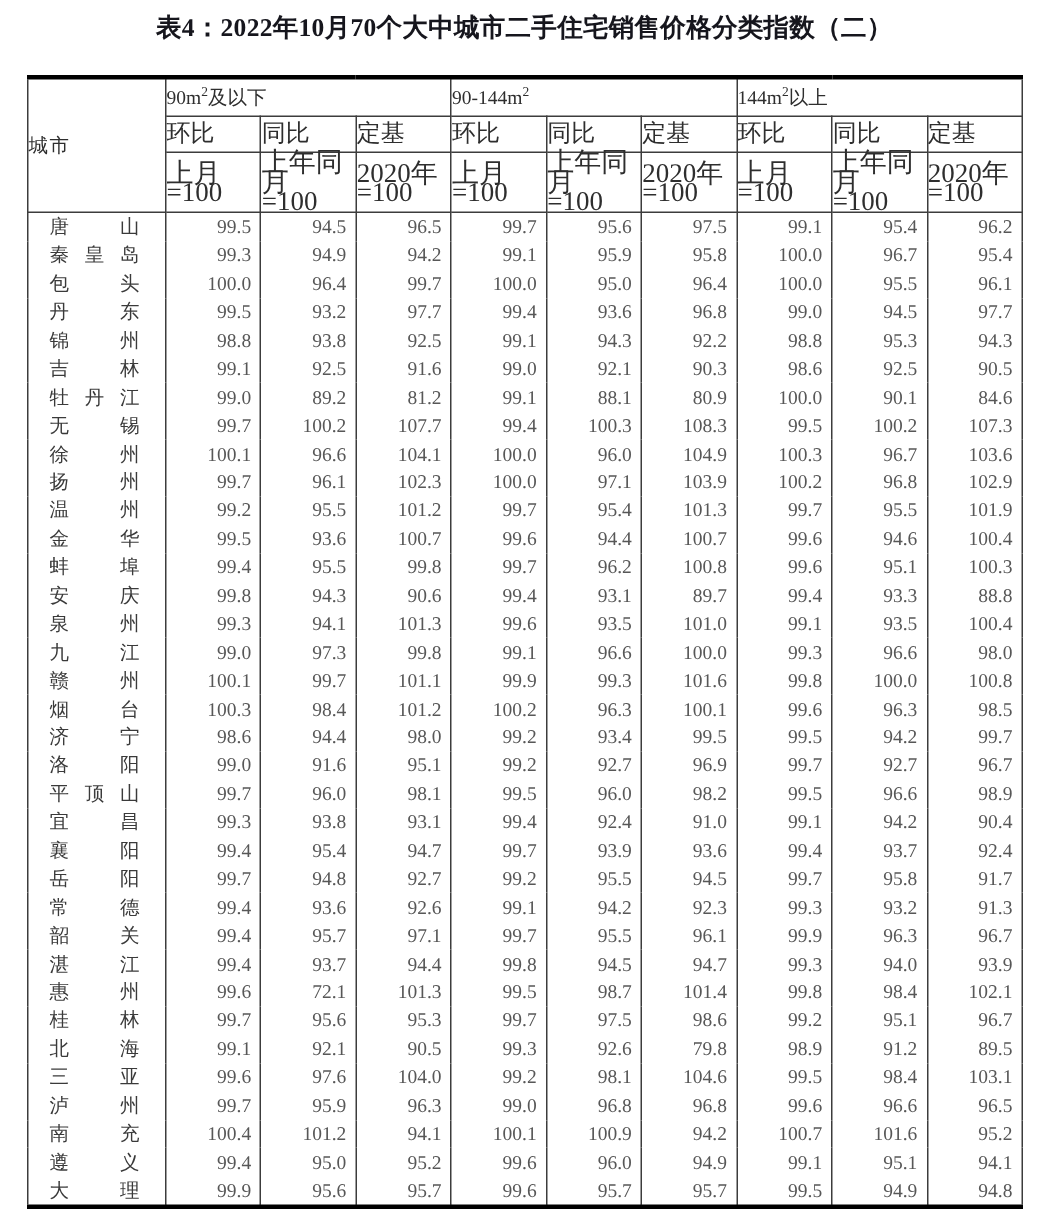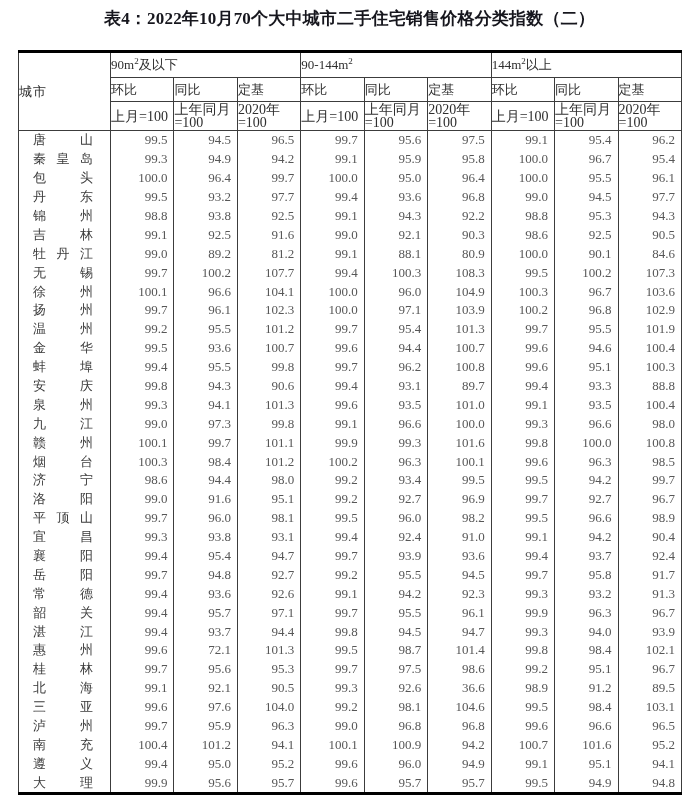--- a/index.html
+++ b/index.html
@@ -31,22 +31,22 @@
   col.c-val  { width:63.44px; }
   thead th {
     border:1px solid var(--border,#3c3c3c);
     font-weight:normal;
     color:var(--header_text,#2e2e2e);
     padding:0;
     text-align:left;
     vertical-align:middle;
   }
   tr.h1 th { height:24px; font-size:13px; }
-  tr.h2 th { height:23px; font-size:13px; }
-  tr.h3 th { height:28px; font-size:14px; white-space:pre-line; line-height:13px; }
+  tr.h2 th { height:23px; font-size:16px; }
+  tr.h3 th { height:28px; font-size:18px; white-space:pre-line; line-height:13px; }
   th.city-h { font-size:13px; letter-spacing:1px;margin-left:42px; }
   sup.sq { font-size:9px; vertical-align:super; line-height:0; }
   tbody td {
     border-left:1px solid var(--border,#3c3c3c);
     border-right:1px solid var(--border,#3c3c3c);
     border-top:none; border-bottom:none;
     height:18.9px;
     padding:0;
     vertical-align:middle;
   }
@@ -471,21 +471,21 @@
           <td class="val">95.1</td>
           <td class="val">96.7</td>
         </tr>
         <tr>
           <td class="city-cell"><span class="city">北海</span></td>
           <td class="val">99.1</td>
           <td class="val">92.1</td>
           <td class="val">90.5</td>
           <td class="val">99.3</td>
           <td class="val">92.6</td>
-          <td class="val">36.6</td>
+          <td class="val">79.8</td>
           <td class="val">98.9</td>
           <td class="val">91.2</td>
           <td class="val">89.5</td>
         </tr>
         <tr>
           <td class="city-cell"><span class="city">三亚</span></td>
           <td class="val">99.6</td>
           <td class="val">97.6</td>
           <td class="val">104.0</td>
           <td class="val">99.2</td>

